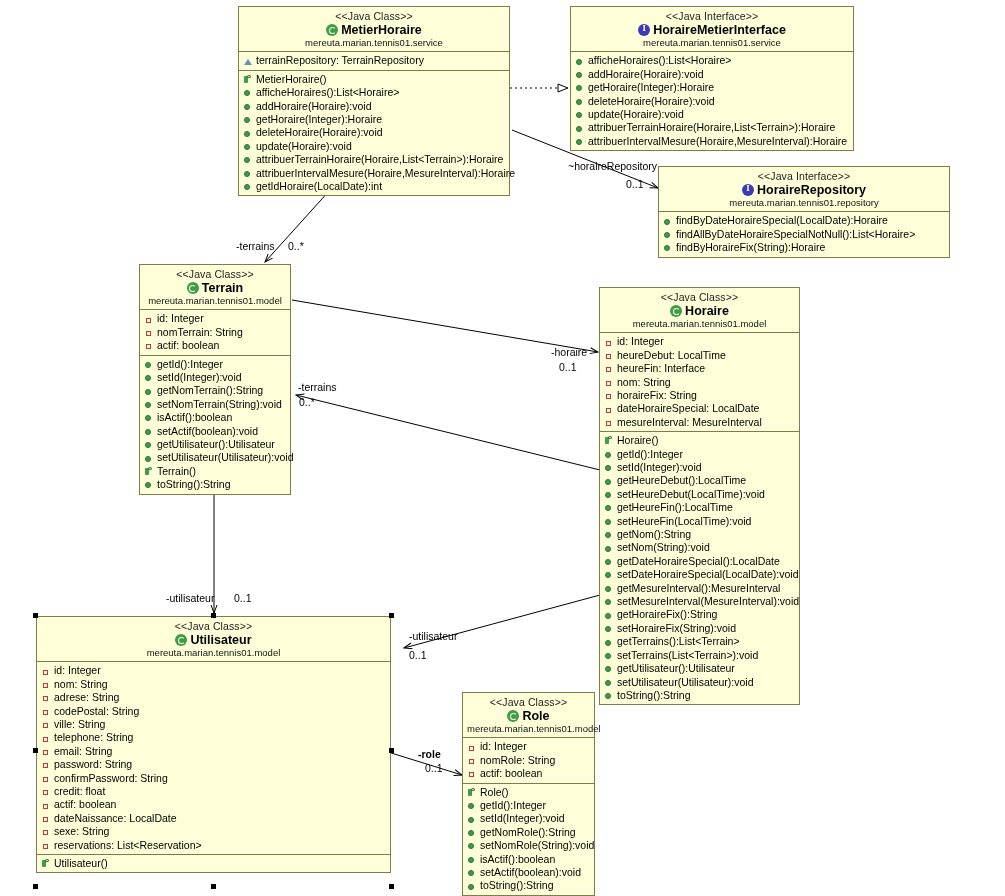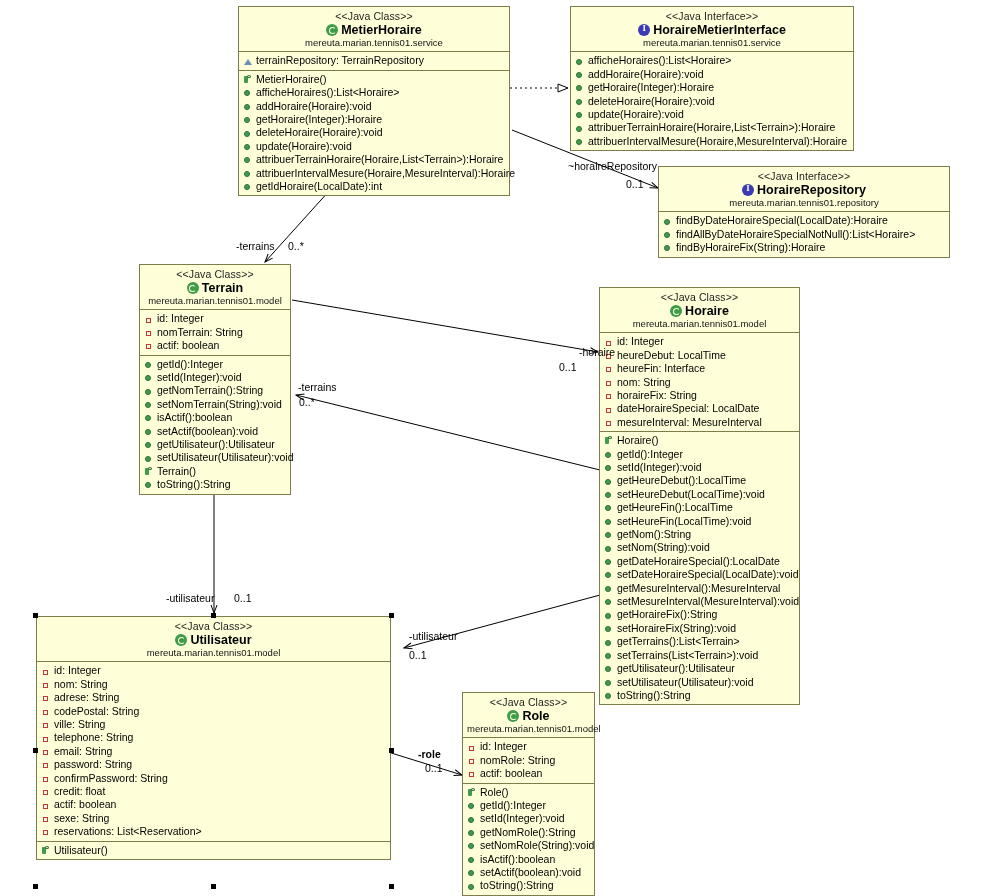--- a/index.html
+++ b/index.html
@@ -567,20 +567,24 @@
       <div class="row">
           <span class="mk attr"></span>
           <span class="txt">credit: float</span>
         </div>
       <div class="row">
           <span class="mk attr"></span>
           <span class="txt">actif: boolean</span>
         </div>
       <div class="row">
           <span class="mk attr"></span>
+          <span class="txt">dateNaissance: LocalDate</span>
+        </div>
+      <div class="row">
+          <span class="mk attr"></span>
           <span class="txt">sexe: String</span>
         </div>
       <div class="row">
           <span class="mk attr"></span>
           <span class="txt">reservations: List&lt;Reservation&gt;</span>
         </div>
     </div>
     <div class="sec">
       <div class="row">
           <span class="mk ctor"></span>
@@ -656,21 +660,21 @@
 
   <div class="edge-label" style="left:236px; top:240px;">-terrains</div>
   <div class="edge-label" style="left:288px; top:240px;">0..*</div>
 
   <div class="edge-label" style="left:528px; top:160px;margin-left:40px;">~horaireRepository</div>
   <div class="edge-label" style="left:626px; top:178px;">0..1</div>
 
   <div class="edge-label" style="left:298px; top:381px;">-terrains</div>
   <div class="edge-label" style="left:299px; top:396px;">0..*</div>
 
-  <div class="edge-label" style="left:551px; top:346px;margin-left:28px;">-horaire</div>
+  <div class="edge-label" style="left:551px; top:346px;">-horaire</div>
   <div class="edge-label" style="left:559px; top:361px;">0..1</div>
 
   <div class="edge-label" style="left:166px; top:592px;">-utilisateur</div>
   <div class="edge-label" style="left:234px; top:592px;">0..1</div>
 
   <div class="edge-label" style="left:409px; top:630px;">-utilisateur</div>
   <div class="edge-label" style="left:409px; top:649px;">0..1</div>
 
   <div class="edge-label" style="left:418px; top:748px;font-weight:bold;">-role</div>
   <div class="edge-label" style="left:425px; top:762px;">0..1</div>

